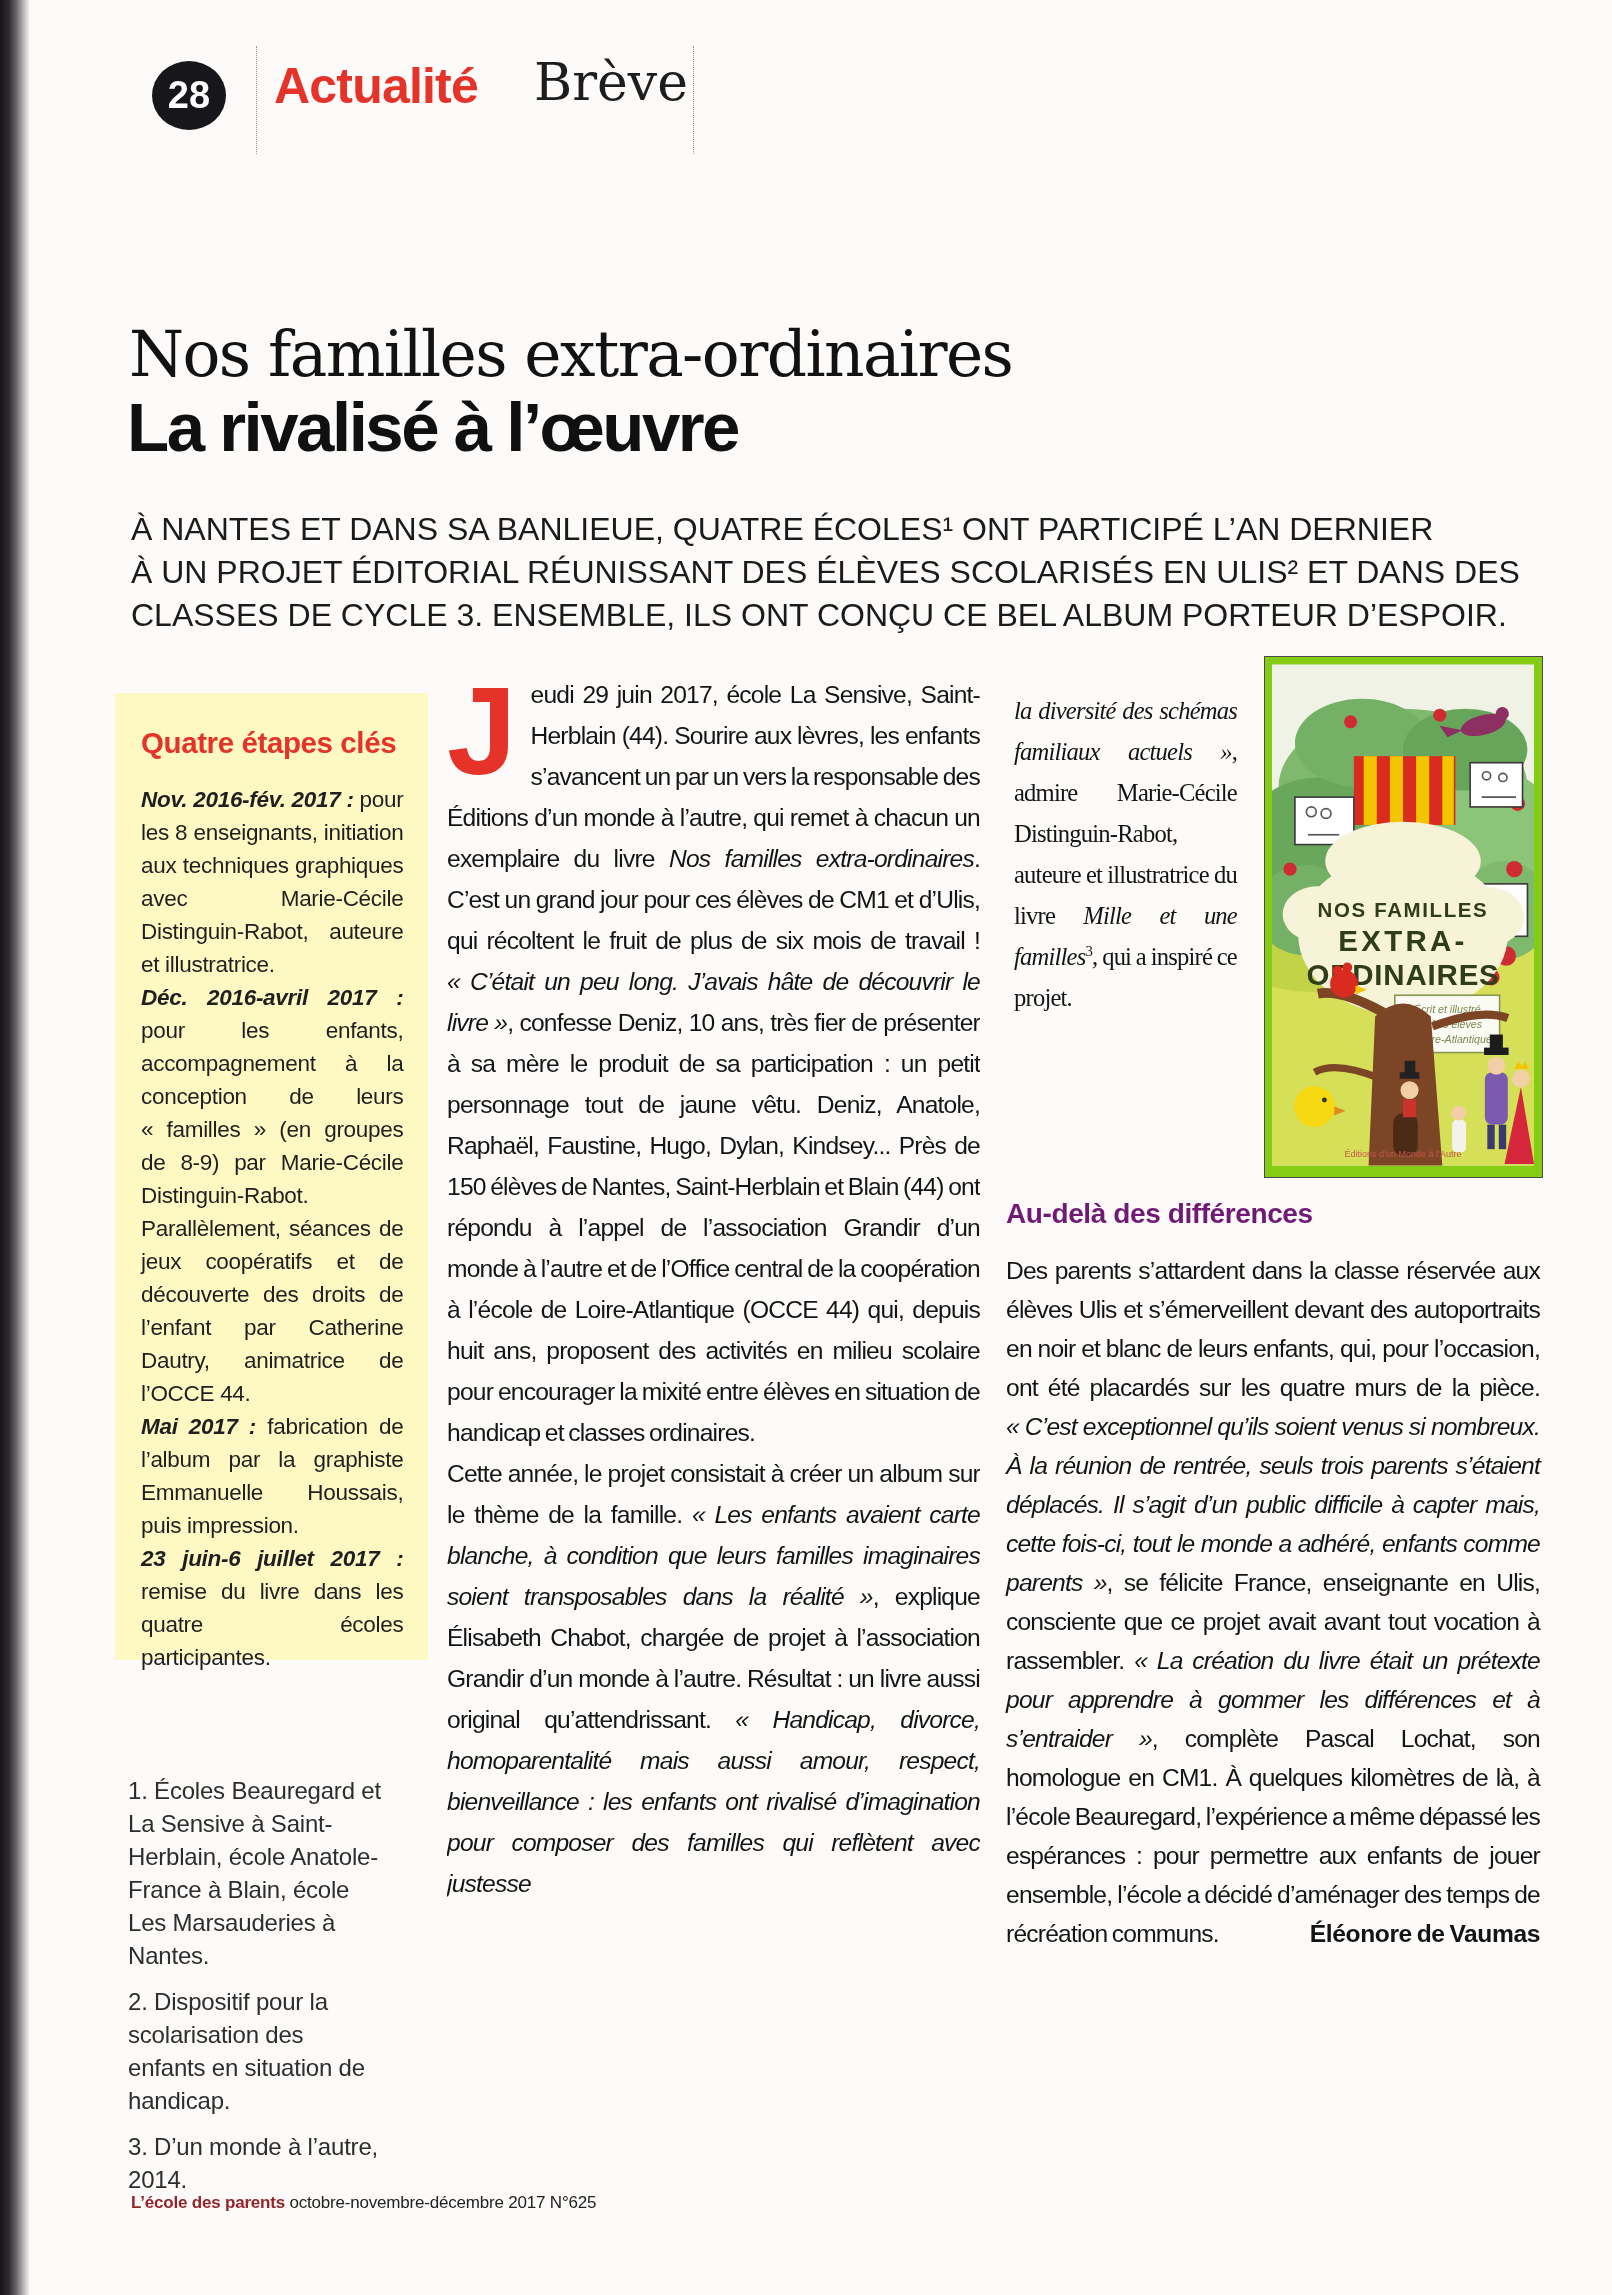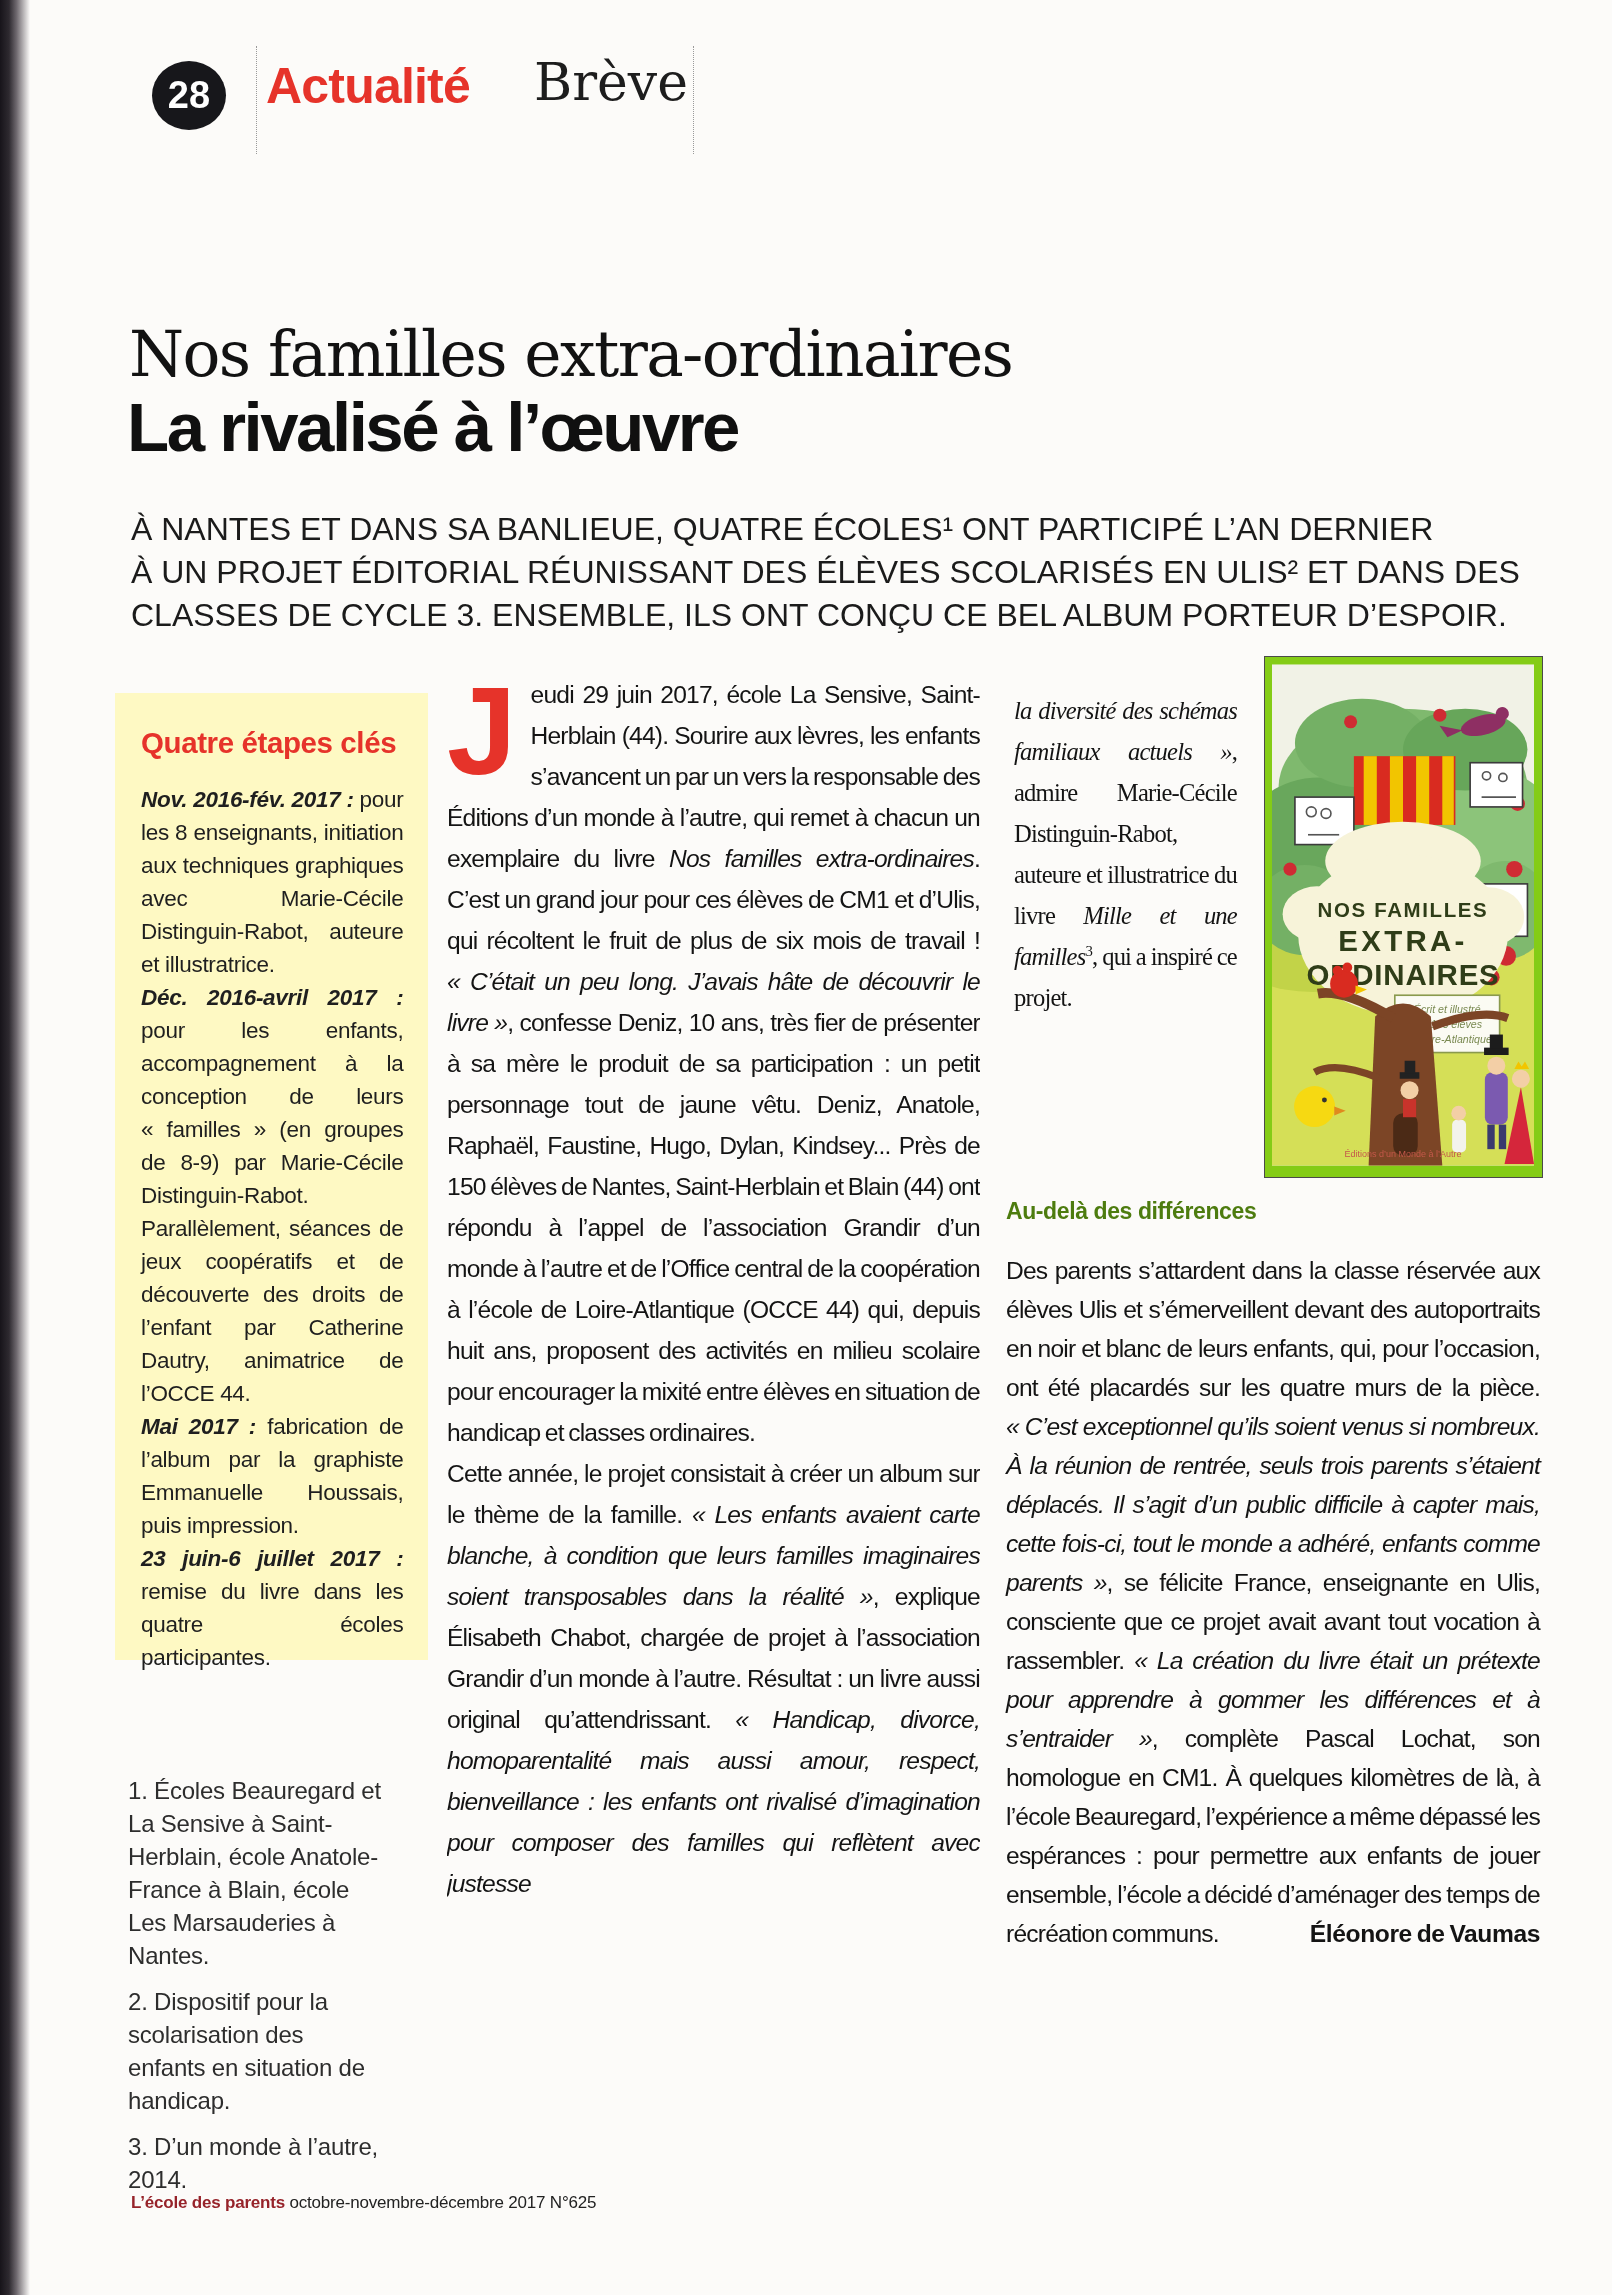--- a/index.html
+++ b/index.html
@@ -5,21 +5,21 @@
   html,body{margin:0;padding:0;background:#e9e7e4;}
   .page{position:relative;width:1613px;height:2295px;background:#fcfbf9;overflow:hidden;
         font-family:"Liberation Sans",sans-serif;color:#161616;}
   .scan-edge{position:absolute;left:0;top:0;width:29.5px;height:100%;
         background:linear-gradient(90deg,#17141a 0%,#2e2a30 30%,#6e686e 55%,rgba(250,249,247,0) 100%);}
   
   .badge{position:absolute;left:152px;top:61px;width:74px;height:69px;border-radius:50%;
         background:#17171b;color:#fff;display:flex;align-items:center;justify-content:center;
         font-size:38px;font-weight:bold;}
   .hdr-div{position:absolute;top:46px;height:108px;border-left:1.6px dotted #9a9a9a;}
-  .section-label{position:absolute;left:266px;top:57px;font-size:50px;font-weight:800;
+  .section-label{position:absolute;left:274px;top:57px;font-size:50px;font-weight:800;
         letter-spacing:-0.8px;color:#e6332a;}
   .subsection-label{position:absolute;left:534px;top:52px;font-size:52px;
         font-family:"DejaVu Serif","Liberation Serif",serif;color:#1d1d1d;}
   
   .kicker{position:absolute;left:129px;top:318px;font-size:63px;letter-spacing:-1.6px;
         font-family:"DejaVu Serif","Liberation Serif",serif;font-weight:400;color:#121212;}
   .main-title{position:absolute;left:127px;top:388px;font-size:69px;font-weight:800;
         letter-spacing:-2.5px;color:#101010;}
   .standfirst{position:absolute;left:131px;top:508px;width:1459px;font-size:32px;
         line-height:43px;color:#1b1b1b;letter-spacing:0;}
@@ -36,22 +36,22 @@
   .footnotes p{margin:0 0 13px 0;}
   
   .colbody{font-size:24.6px;line-height:41px;text-align:justify;color:#141414;
         letter-spacing:-0.8px;word-spacing:-1.6px;}
   .col2{position:absolute;left:447px;top:674px;width:533px;height:1436px;overflow:hidden;}
   .col2 p{margin:0;}
   .dropcap{float:left;color:#e6332a;font-weight:bold;font-size:125px;line-height:97px;
         margin:8.2px 14.8px 0 0;}
   .col3-top{position:absolute;left:1006px;top:682px;width:239px;}
   .col3-top p{margin:8px;font-family:Liberation Serif, serif;}
-  .subheading{position:absolute;left:1006px;top:1198px;font-size:23px;font-weight:800;
-        letter-spacing:-0.4px;color:#4d7c0f;}
+  .subheading{position:absolute;left:1006px;top:1198px;font-size:28px;font-weight:800;
+        letter-spacing:-0.4px;color:#701a75;}
   .col3-body{position:absolute;left:1006px;top:1251px;width:534px;line-height:39px;}
   .col3-body p{margin:0;}
   .author{float:right;font-weight:bold;font-style:normal;letter-spacing:-0.4px;}
   .it{font-style:italic;}
   .bd{font-weight:bold;}
   sup{font-size:0.6em;line-height:0;}
   
   .book{position:absolute;left:1264px;top:656px;background:#84cc16;border:1.6px solid #4a4a4a;
         padding:7.4px;}
   

